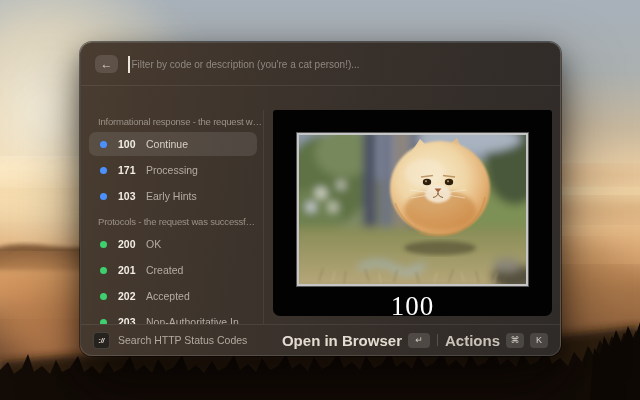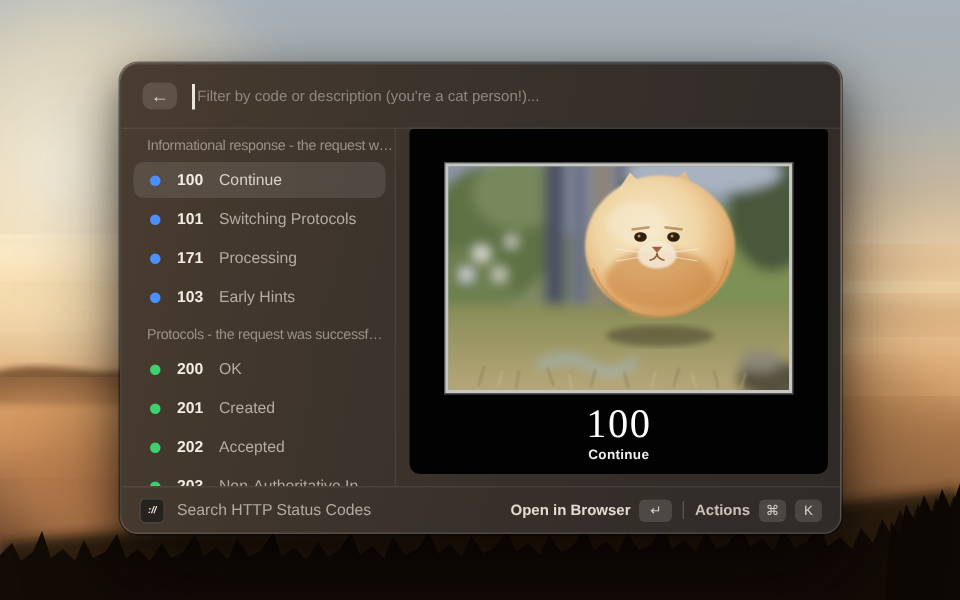--- a/index.html
+++ b/index.html
@@ -19,21 +19,21 @@
     border-bottom:1px solid rgba(255,255,255,0.08);}
   .back-btn{width:23px;height:18px;border-radius:6px;background:rgba(255,255,255,0.12);
     display:flex;align-items:center;justify-content:center;color:#ddd5cb;font-size:12px;
     margin-right:10px;cursor:pointer;flex:0 0 auto;}
   .caret{width:1.5px;height:17px;background:#ece5da;margin-right:2px;flex:0 0 auto;}
   .search-input{flex:1;background:transparent;border:none;outline:none;
     color:#e9e2d8;font-size:10px;font-family:"Liberation Sans",sans-serif;padding:0;}
   .search-input::placeholder{color:#8f8880;opacity:1;}
 
   
-  .content{flex:1;display:flex;min-height:0;}
+  .content{flex:1;display:flex;min-height:0;margin-top:24px;}
   .list{width:183px;flex:0 0 183px;overflow:hidden;border-right:1px solid rgba(255,255,255,0.07);
     box-sizing:border-box;padding-top:0;}
   .section-header{height:22px;line-height:23px;padding:0 6px 0 17px;
     font-size:9.5px;letter-spacing:-0.2px;color:#9b9287;
     white-space:nowrap;overflow:hidden;}
   .row{height:24px;margin:0 6px 2px 8px;border-radius:7px;display:flex;align-items:center;
     padding:0 6px 0 11px;cursor:pointer;box-sizing:border-box;}
   .row.selected{background:rgba(255,255,255,0.10);}
   .dot{width:7px;height:7px;border-radius:50%;background:#888;margin-right:11px;flex:0 0 auto;}
   .code{font-size:10.5px;font-weight:bold;color:#f2ede5;width:26px;flex:0 0 auto;}
@@ -55,21 +55,21 @@
 
   
   .footer{height:31px;flex:0 0 31px;border-top:1px solid rgba(255,255,255,0.08);
     display:flex;align-items:center;padding:0 12px;box-sizing:border-box;}
   .ext-icon{width:15px;height:15px;border-radius:4px;background:#26221e;
     border:1px solid rgba(255,255,255,0.14);display:flex;align-items:center;justify-content:center;
     color:#efe9e0;font-size:6.5px;font-weight:bold;font-style:italic;margin-right:8px;flex:0 0 auto;}
   .footer-title{font-size:10.5px;color:#b3aba0;flex:1;white-space:nowrap;overflow:hidden;}
   .footer-actions{display:flex;align-items:center;gap:7px;}
   .footer-action{display:flex;align-items:center;gap:6px;cursor:pointer;}
-  .action-label{font-size:10px;font-weight:600;color:#e3dcd2;white-space:nowrap;}
+  .action-label{font-size:15px;font-weight:600;color:#e3dcd2;white-space:nowrap;}
   .action-label.dim{color:#c9c2b8;font-weight:600;}
   .badge{min-width:10px;height:15px;padding:0 4px;border-radius:4px;background:rgba(255,255,255,0.13);
     color:#d6cfc5;font-size:9px;display:flex;align-items:center;justify-content:center;line-height:1;}
   .badge.wide{padding:0 6px;}
   .vsep{width:1px;height:12px;background:rgba(255,255,255,0.18);}
 </style>
 </head>
 <body>
 
 <svg class="wallpaper" viewBox="0 0 640 400" preserveAspectRatio="none">
@@ -139,25 +139,20 @@
     <div class="list">
       <div class="section-header">Informational response - the request w…</div>
 
       <div class="row selected">
         <span class="dot" style="background: rgb(74, 145, 255);"></span>
         <span class="code">100</span>
         <span class="desc">Continue</span>
       </div>
       <div class="row">
         <span class="dot" style="background: rgb(74, 145, 255);"></span>
-        <span class="code">101</span>
-        <span class="desc">Switching Protocols</span>
-      </div>
-      <div class="row">
-        <span class="dot" style="background: rgb(74, 145, 255);"></span>
         <span class="code">171</span>
         <span class="desc">Processing</span>
       </div>
       <div class="row">
         <span class="dot" style="background: rgb(74, 145, 255);"></span>
         <span class="code">103</span>
         <span class="desc">Early Hints</span>
       </div>
 
       <div class="section-header">Protocols - the request was successf…</div>

